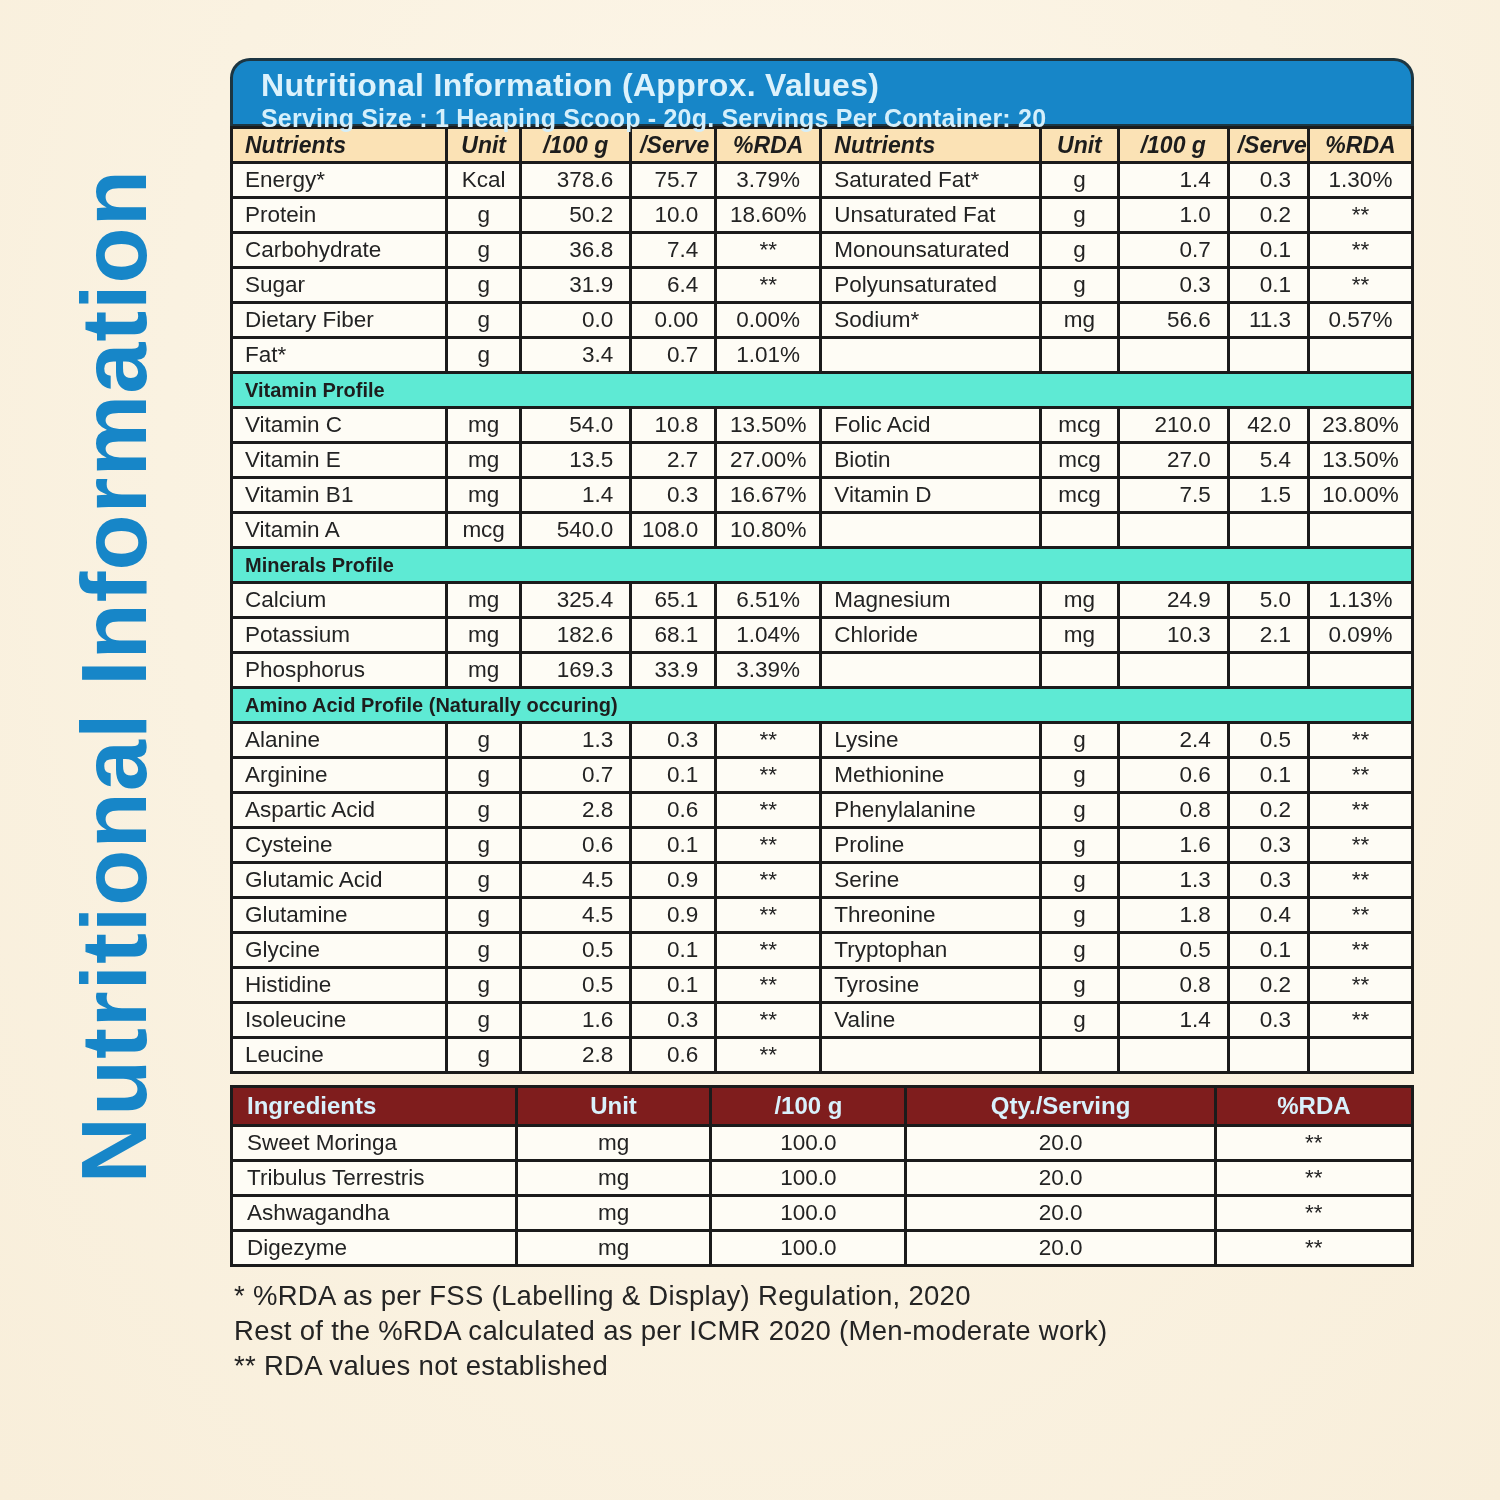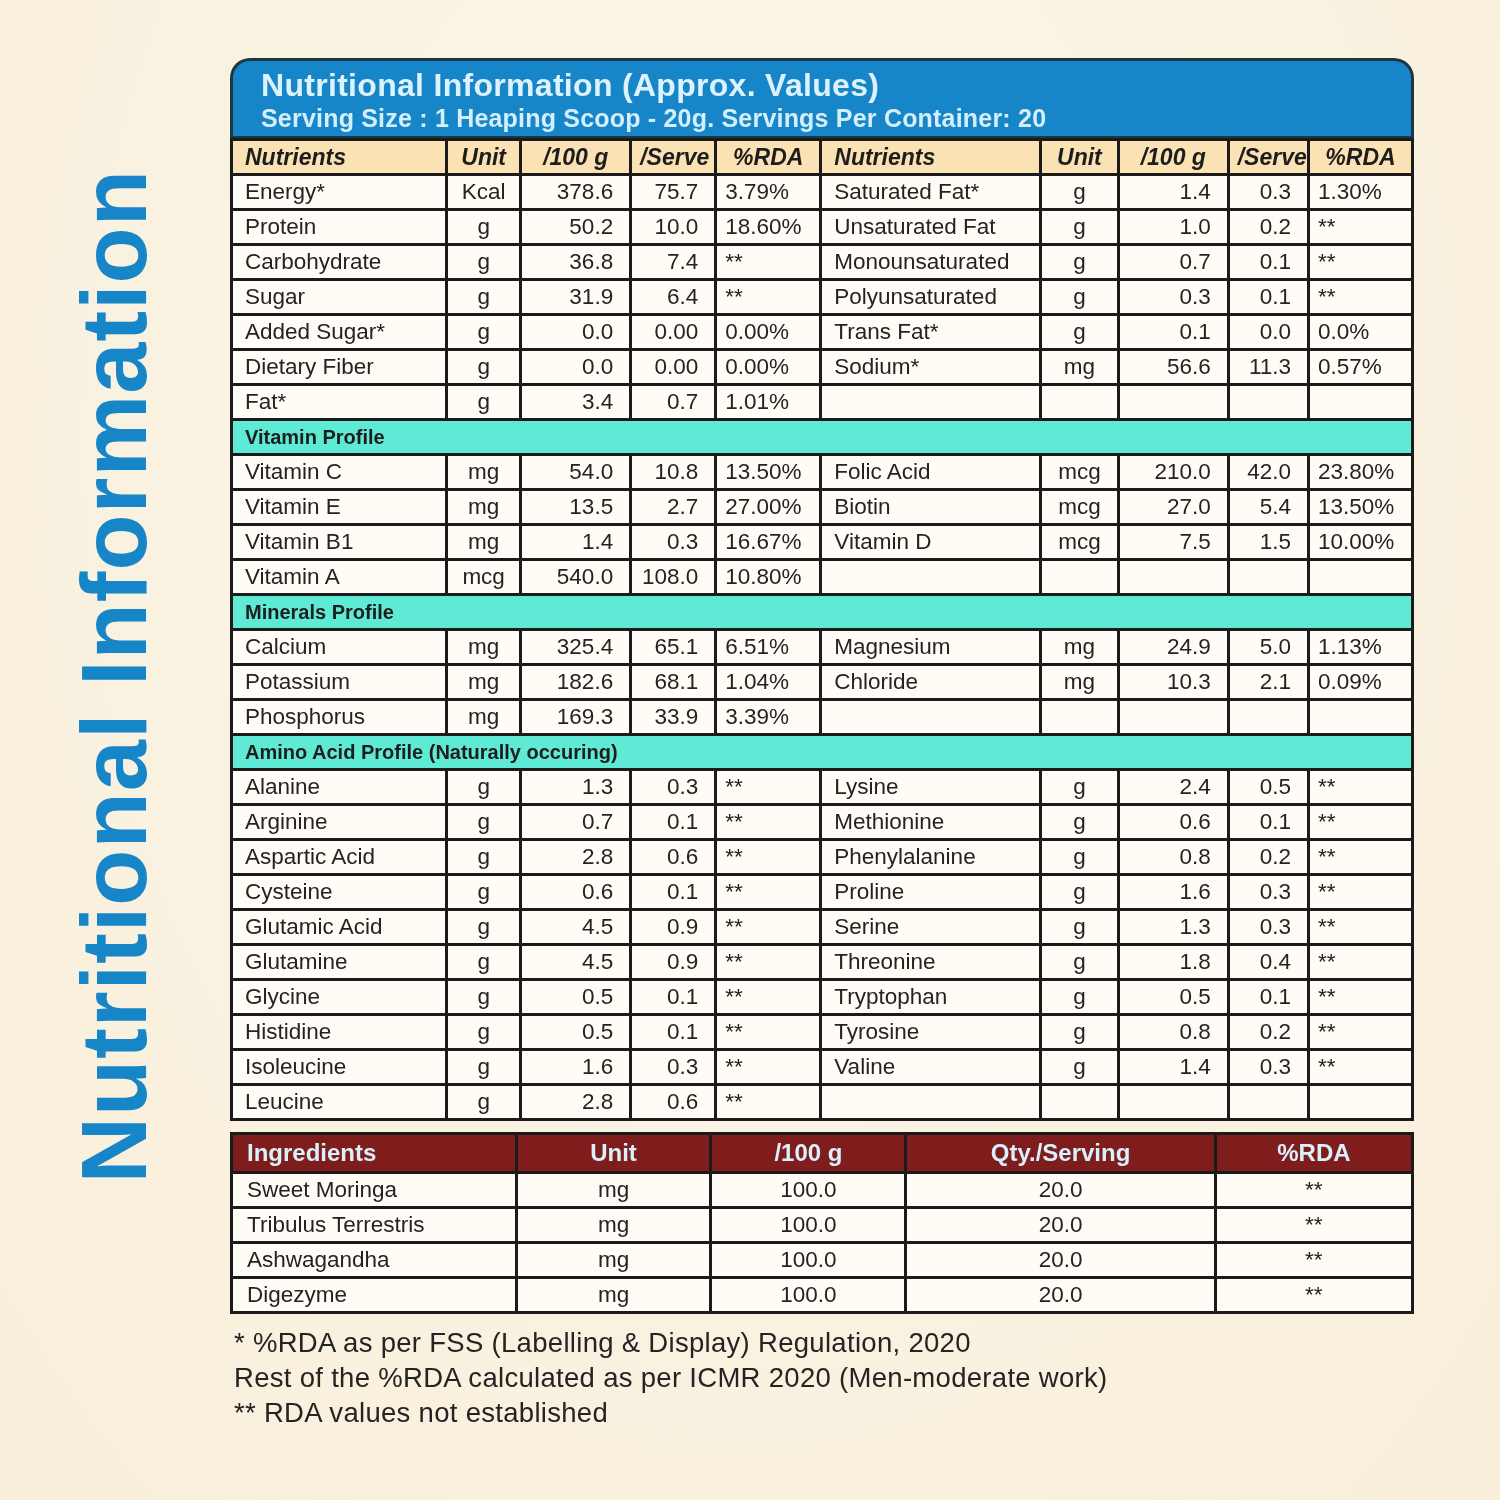--- a/index.html
+++ b/index.html
@@ -15,21 +15,21 @@
     display:flex;align-items:center;justify-content:center;
   }
   .vtitle{
     writing-mode:vertical-rl;transform:rotate(180deg);
     font-size:92px;font-weight:bold;color:#1786c8;
     letter-spacing:1px;white-space:nowrap;
   }
   
   .content{position:absolute;left:230px;top:58px;width:1184px;}
   .blue-header{
-    box-sizing:border-box;height:80px;background:#1786c8;
+    box-sizing:border-box;height:68px;background:#1786c8;
     border:3px solid #1d3642;border-bottom-width:2px;
     border-radius:20px 20px 0 0;padding:7px 10px 16px 28px;
   }
   .blue-header .title{
     font-size:32px;font-weight:bold;color:#dcf2fc;line-height:1.1;letter-spacing:.3px;margin:0;
   }
   .blue-header .subtitle{
     font-size:25px;font-weight:bold;color:#d4effb;line-height:1.1;margin:2px 0 0 0;letter-spacing:.2px;
   }
   table{border-collapse:collapse;width:100%;table-layout:fixed;background:#fefcf5;}
@@ -38,21 +38,21 @@
     font-size:22.5px;color:#232323;padding:0 8px;overflow:hidden;white-space:nowrap;
   }
   
   .main-table th{
     background:#fbe2b5;font-weight:bold;font-size:23px;text-align:center;color:#1d1d1d;font-style:italic;
   }
   .main-table th.name{text-align:left;padding-left:12px;}
   .main-table td.name{text-align:left;padding-left:12px;}
   .main-table td.unit{text-align:center;}
   .main-table td.num{text-align:right;padding-right:16px;}
-  .main-table td.rda{text-align:left;}
+  .main-table td.rda{text-align:center;}
   .main-table tr.band td{
     background:#5eead4;font-weight:bold;font-size:20px;text-align:left;padding-left:12px;color:#1d1d1d;
   }
   
   .ing-table{margin-top:11px;}
   .ing-table th{
     background:#7f1d1d;color:#d9f1fc;font-weight:bold;font-size:24px;text-align:center;height:39px;
   }
   .ing-table th.name{text-align:left;padding-left:14px;}
   .ing-table td.name{text-align:left;padding-left:14px;}
@@ -145,32 +145,20 @@
           <td class="num">31.9</td>
           <td class="num">6.4</td>
           <td class="rda">**</td>
           <td class="name">Polyunsaturated</td>
           <td class="unit">g</td>
           <td class="num">0.3</td>
           <td class="num">0.1</td>
           <td class="rda">**</td>
         </tr>
         <tr>
-          <td class="name">Added Sugar*</td>
-          <td class="unit">g</td>
-          <td class="num">0.0</td>
-          <td class="num">0.00</td>
-          <td class="rda">0.00%</td>
-          <td class="name">Trans Fat*</td>
-          <td class="unit">g</td>
-          <td class="num">0.1</td>
-          <td class="num">0.0</td>
-          <td class="rda">0.0%</td>
-        </tr>
-        <tr>
           <td class="name">Dietary Fiber</td>
           <td class="unit">g</td>
           <td class="num">0.0</td>
           <td class="num">0.00</td>
           <td class="rda">0.00%</td>
           <td class="name">Sodium*</td>
           <td class="unit">mg</td>
           <td class="num">56.6</td>
           <td class="num">11.3</td>
           <td class="rda">0.57%</td>

